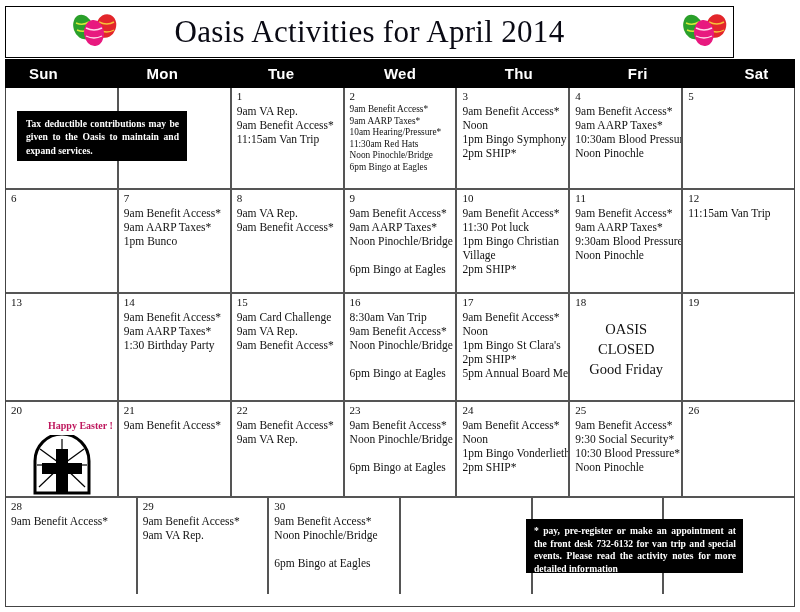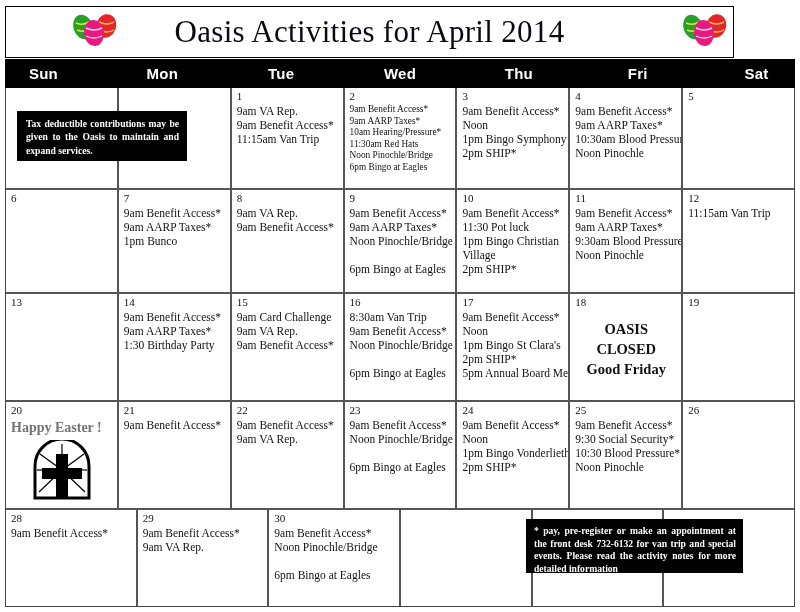--- a/index.html
+++ b/index.html
@@ -75,21 +75,21 @@
   }
   .week-row {
     display: flex;
     border-bottom: 2px solid #555;
     position: relative;
   }
   .week-row:last-child { border-bottom: none; }
   .wr-0 { height: 102px; }
   .wr-1 { height: 104px; }
   .wr-2 { height: 108px; }
-  .wr-3 { height: 108px; }
+  .wr-3 { height: 96px; }
   .wr-4 { height: 96px; }
 
   .day-cell {
     flex: 1 1 0;
     border-right: 2px solid #555;
     padding: 2px 4px 0 5px;
     position: relative;
     overflow: hidden;
   }
   .day-cell:last-child { border-right: none; }
@@ -109,32 +109,32 @@
     color: #111;
   }
   .events .ev { display: block; white-space: nowrap; }
   .events .ev.spacer { height: 14px; }
   .events.tiny { font-size: 9.3px; line-height: 11.6px; }
 
   
   .special-note {
     text-align: center;
     font-family: "Liberation Serif", serif;
-    font-weight: bold;
+    font-weight: normal;
     font-size: 14.5px;
     line-height: 20px;
     color: #111;
     margin-top: 10px;
   }
   .easter-note {
-    text-align: left;
+    text-align: right;
     font-family: "Liberation Serif", serif;
     font-weight: bold;
-    font-size: 14px;
-    color: #737373;
+    font-size: 10px;
+    color: #be185d;
     margin-top: 3px;
   }
   .cross-art {
     display: block;
     margin: 4px auto 0 auto;
   }
 
   
   .callout {
     position: absolute;

